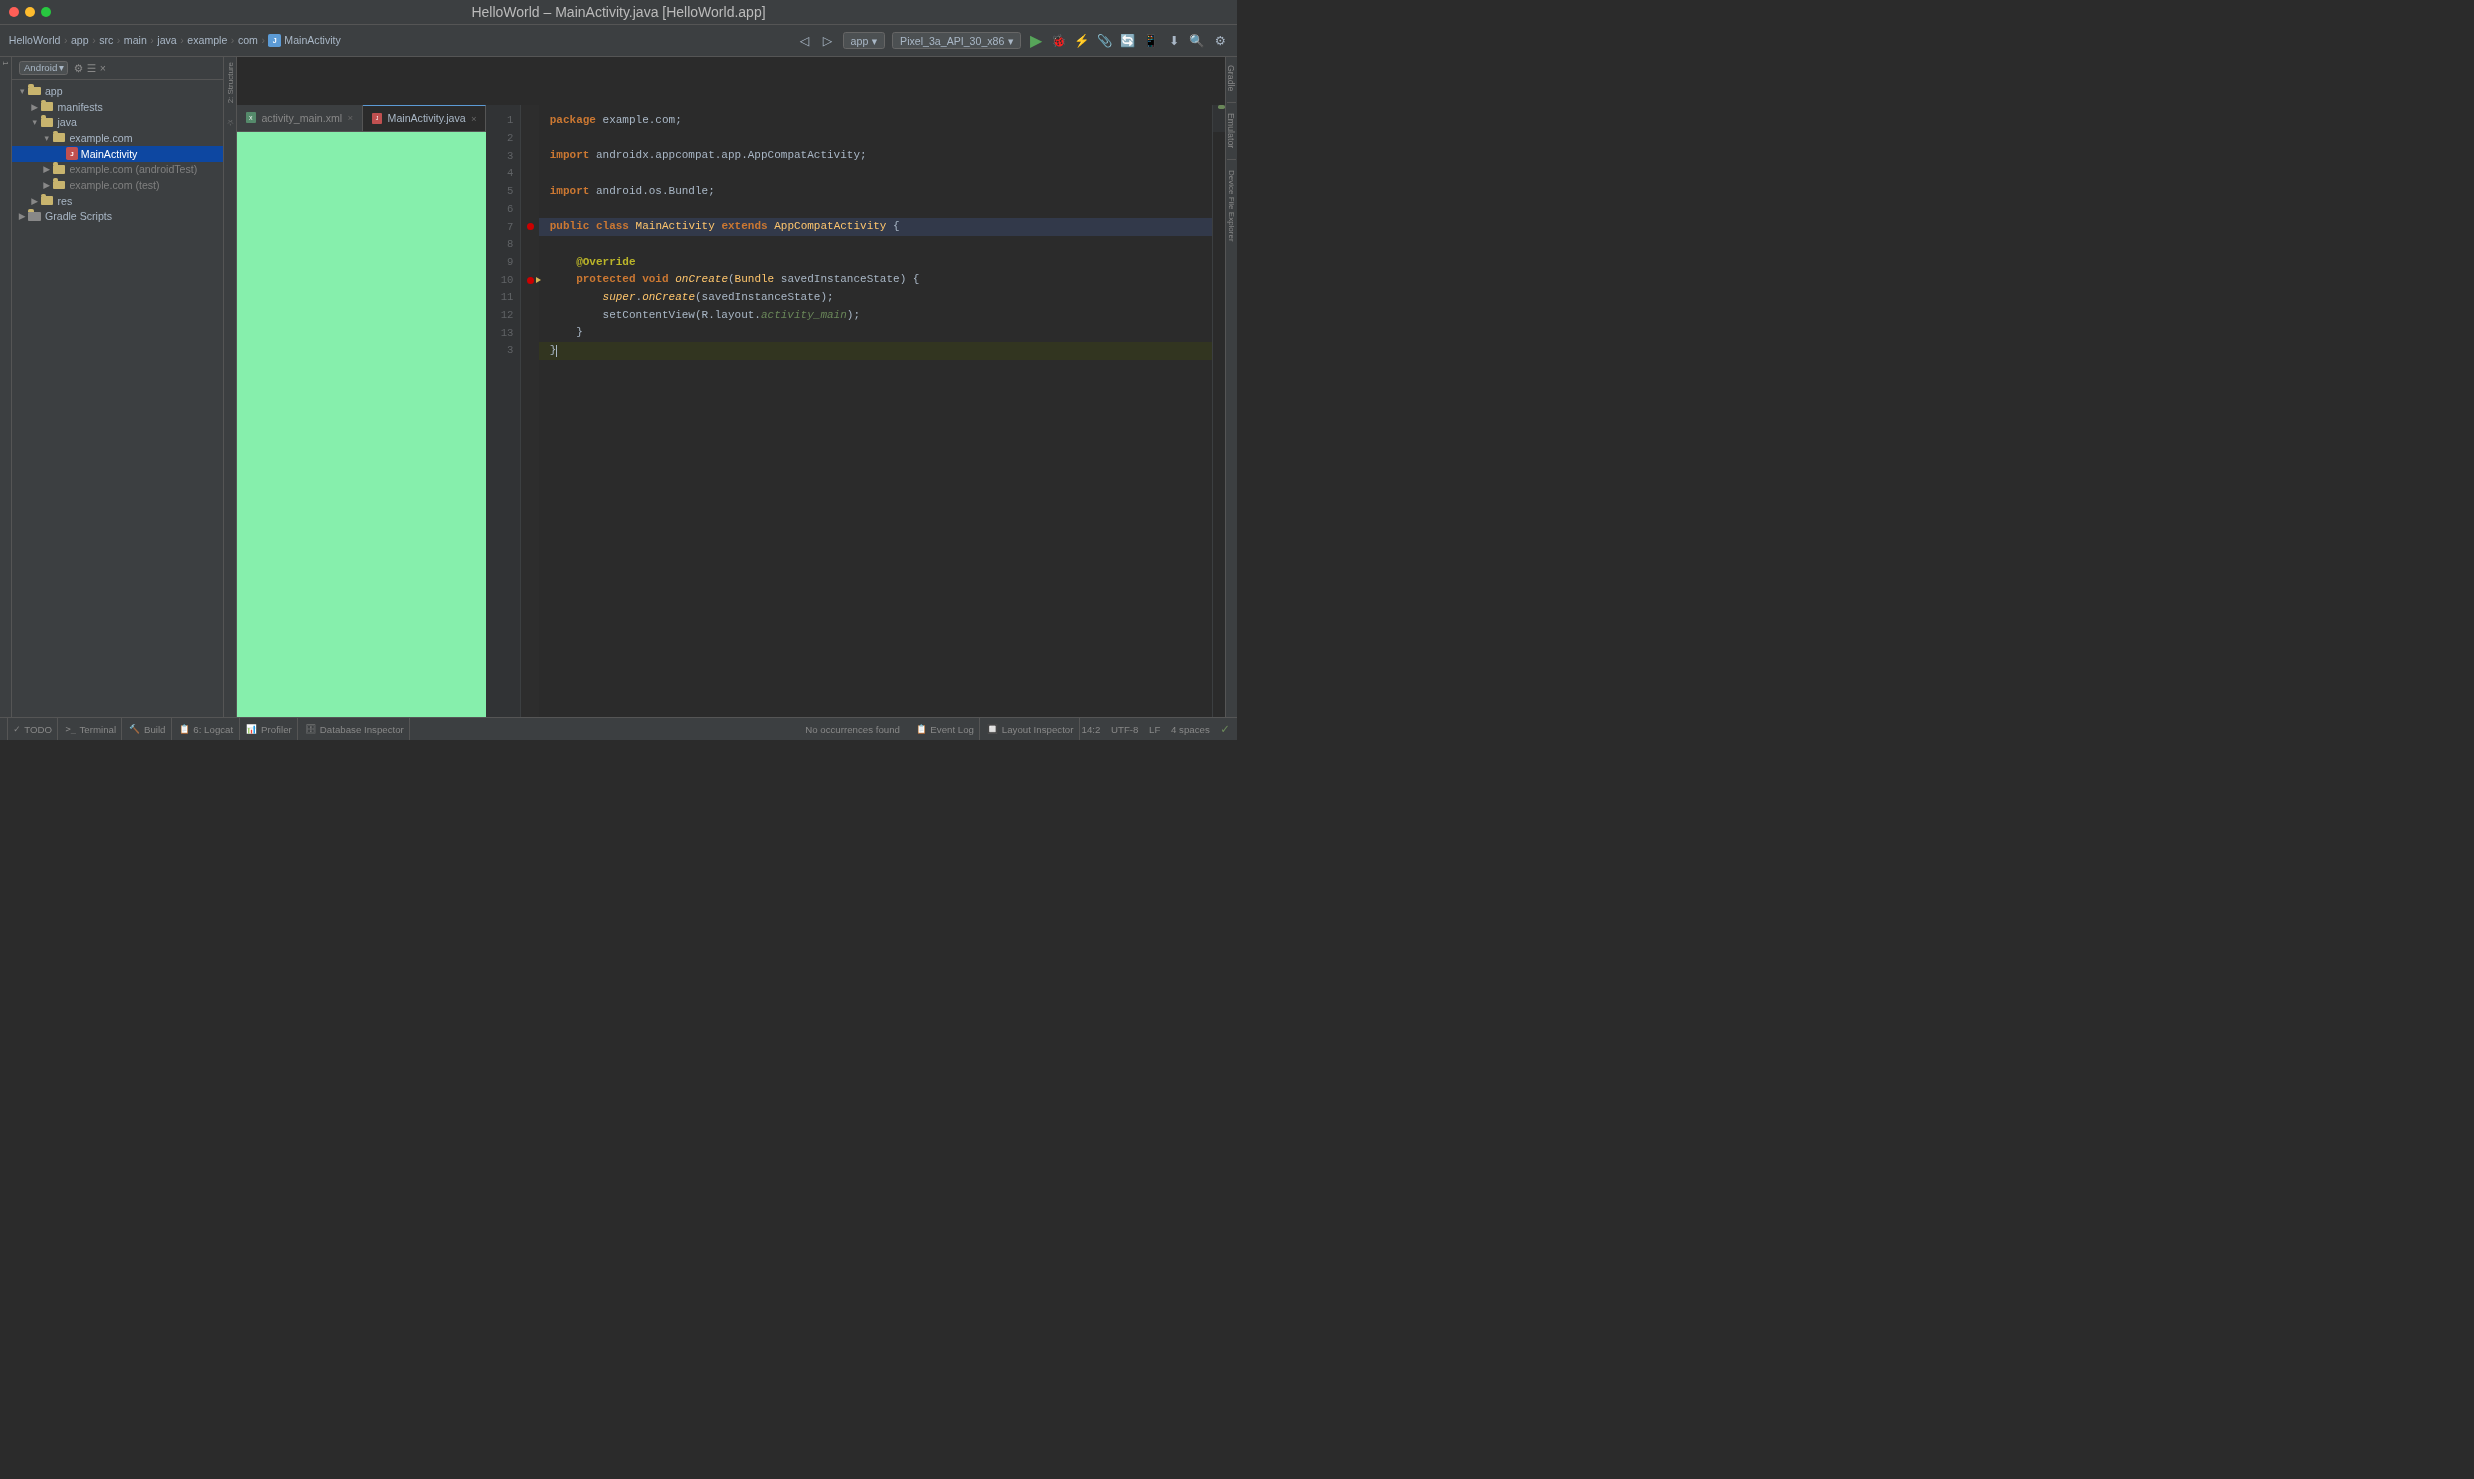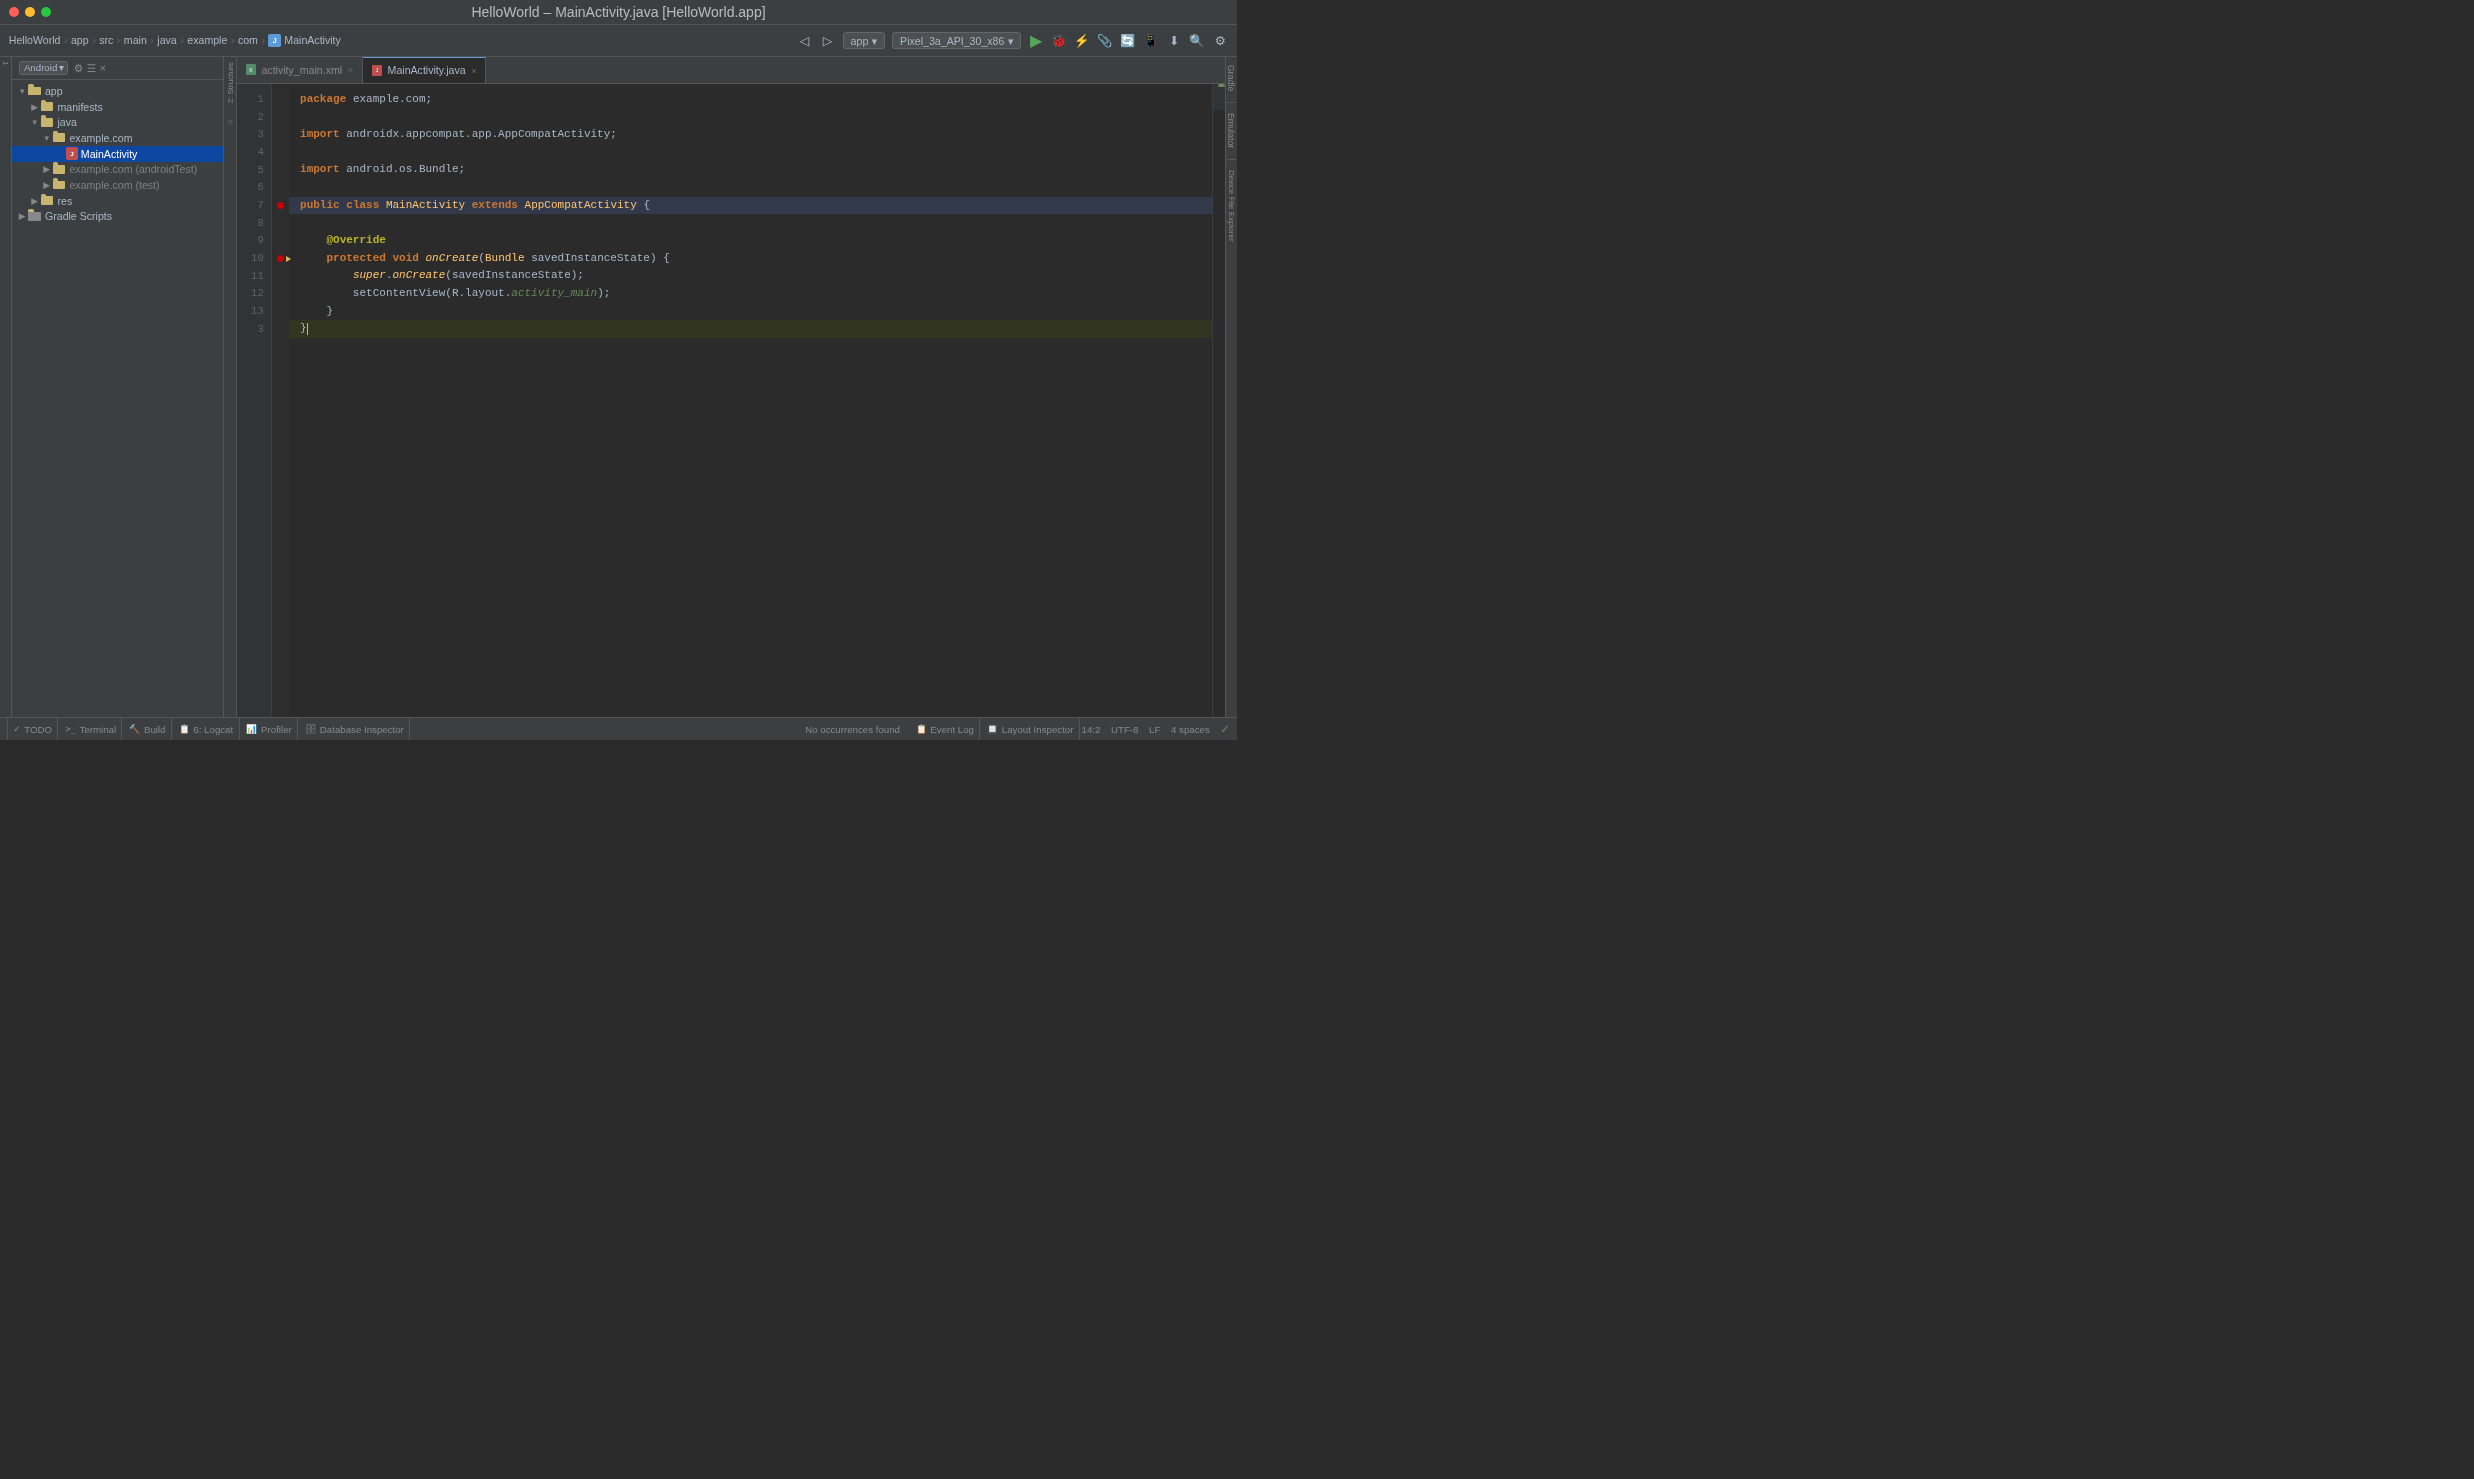--- a/index.html
+++ b/index.html
@@ -228,22 +228,23 @@
       font-weight: bold;
       margin-right: 2.7px;
     }
     .tree-label { color: #a9b7c6; }
     .tree-label.gray { color: #808080; }
 
     
     .editor-area {
       flex: 1;
       display: flex;
-      flex-direction: column;
-      background: #ef4444;
+      flex-direction: row;
+      background: #86efac;
+      margin-top: 48px;
     }
 
     
     .editor-tabs {
       background: #3c3f41;
       display: flex;
       align-items: stretch;
       border-bottom: 0.9px solid #555;
       height: 26.5px;
     }

